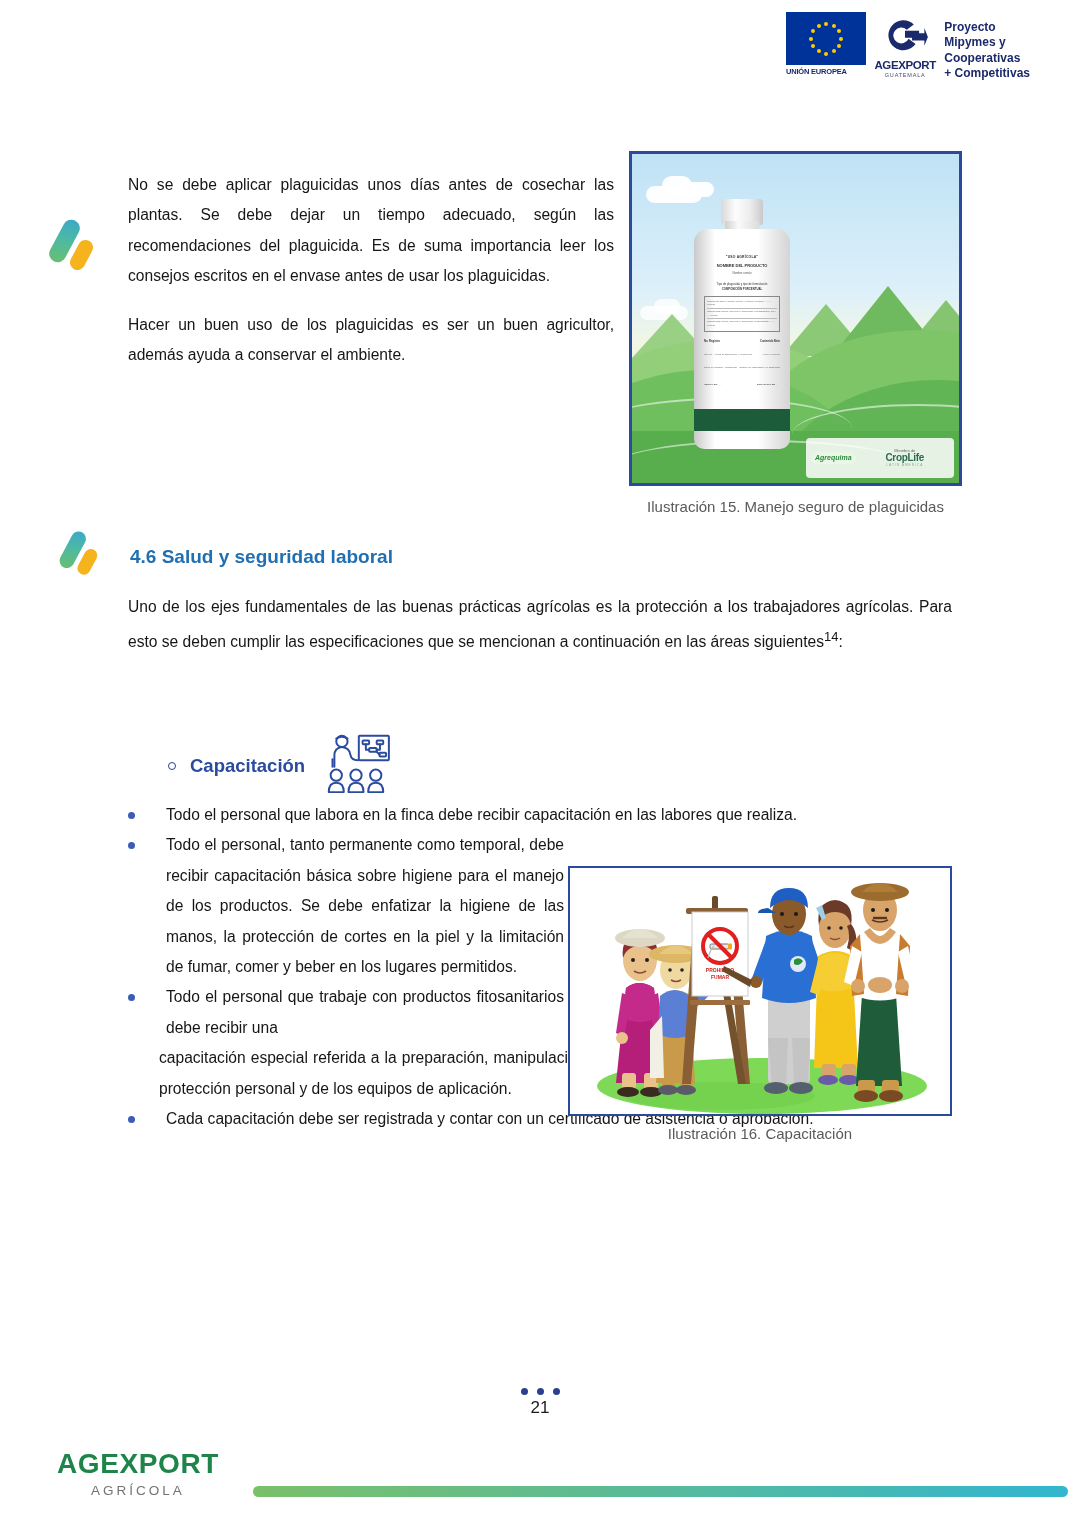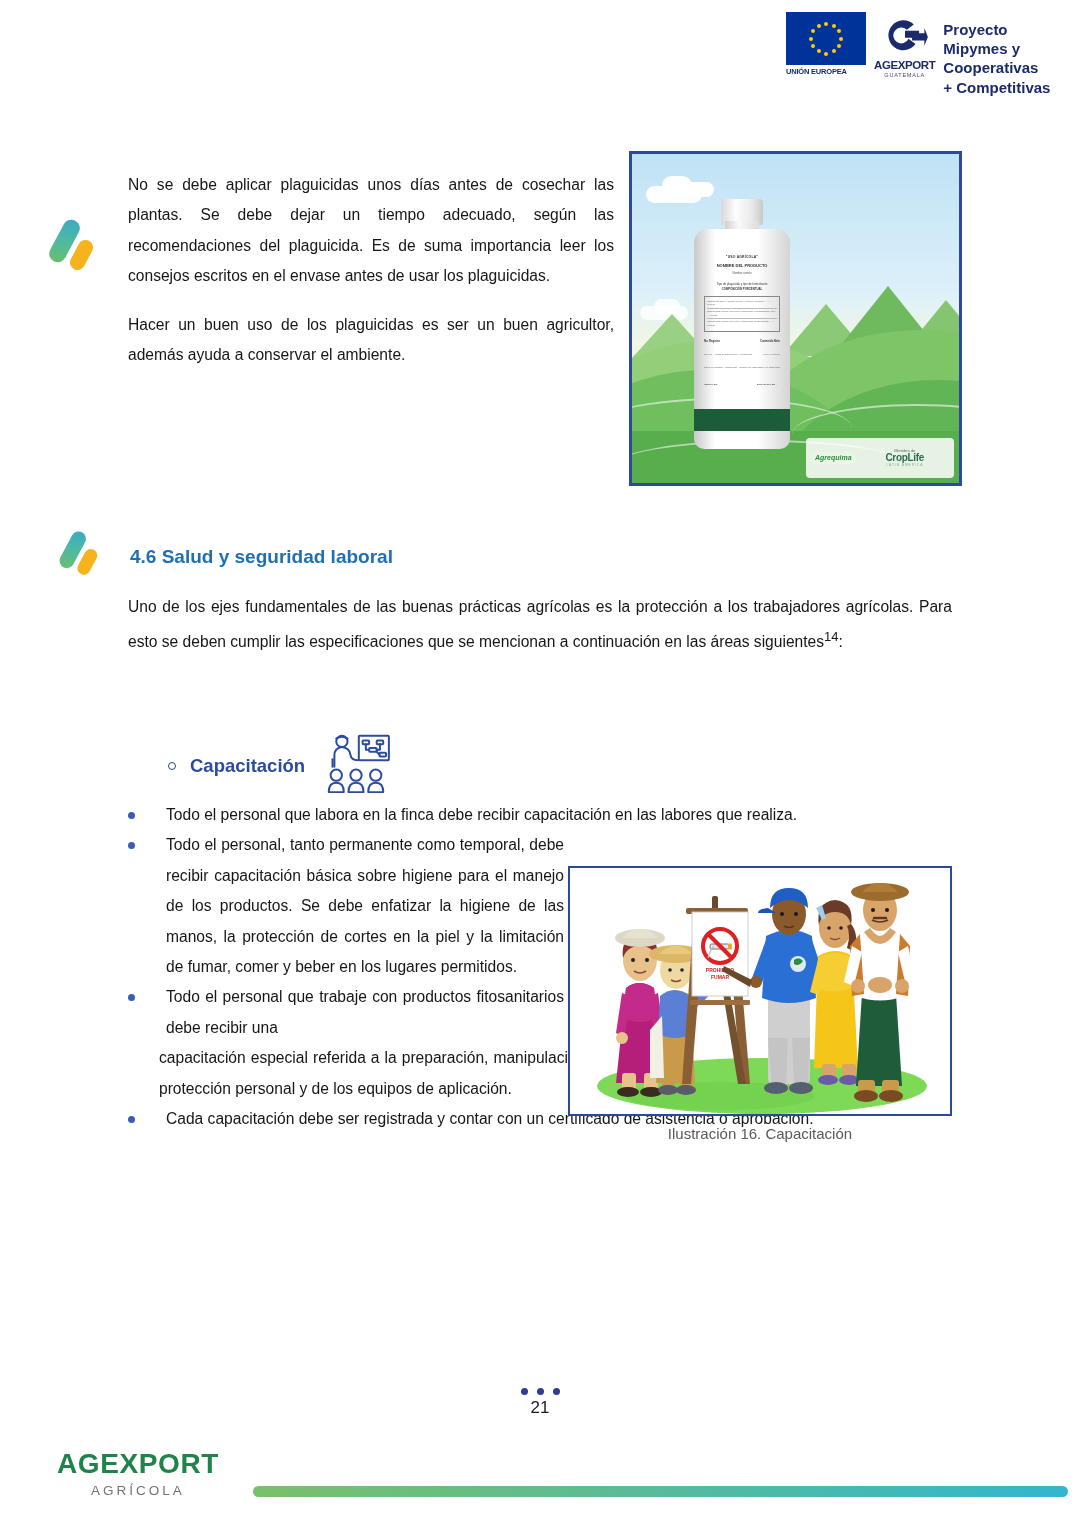--- a/index.html
+++ b/index.html
@@ -62,21 +62,21 @@
   }
   .agex-country {
     font-size: 5.5px;
     color: #4a4a6a;
     letter-spacing: 0.8px;
     margin-top: 1px;
   }
 
   .proj-block {
     padding-top: 8px;
-    font-size: 15px;
+    font-size: 12px;
     font-weight: bold;
     color: #1b2a6b;
     line-height: 1.28;
   }
 
   
   .capsules { position: absolute; width: 50px; height: 58px; }
   .capsule {
     position: absolute;
     border-radius: 999px;
@@ -513,20 +513,21 @@
     <div class="sponsors">
       <div class="agrequima">Agrequima</div>
       <div class="croplife-wrap">
         <div class="croplife-m">Miembro de</div>
         <div class="croplife">CropLife</div>
         <div class="croplife-sub">LATIN AMERICA</div>
       </div>
     </div>
   </div>
 
+  <div class="fig-caption">Ilustración 15. Manejo seguro de plaguicidas</div>
 </div>
 
 <div class="capsules capsules-heading">
   <div class="capsule capsule-teal"></div>
   <div class="capsule capsule-orange"></div>
 </div>
 <h2 class="section-heading">4.6 Salud y seguridad laboral</h2>
 
 <div class="para-intro">
   <p class="body-text">

